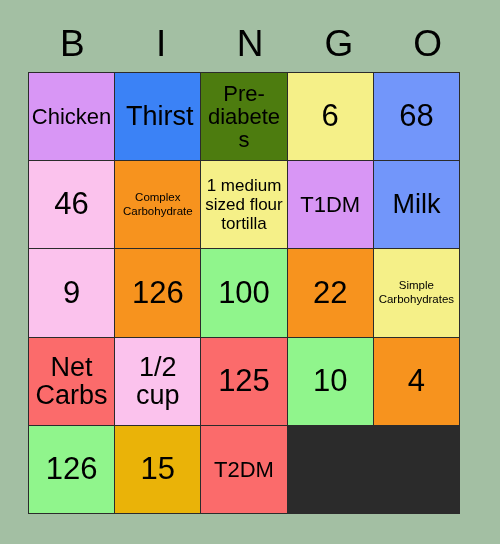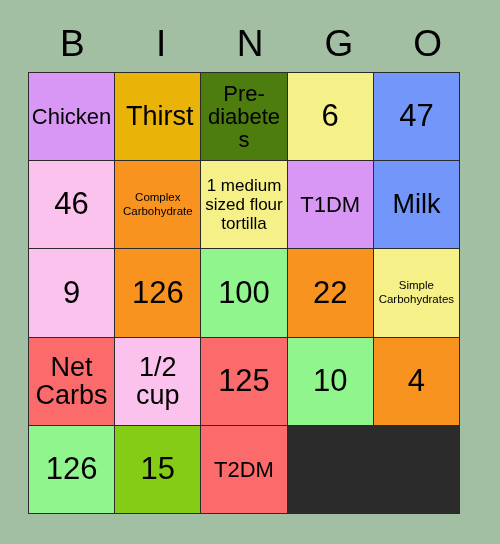--- a/index.html
+++ b/index.html
@@ -89,32 +89,32 @@
       <div class="header-letter">I</div>
       <div class="header-letter">N</div>
       <div class="header-letter">G</div>
       <div class="header-letter">O</div>
     </div>
 
   <div id="bingo-grid">
       <div class="bingo-cell" style="background: rgb(216, 150, 245);">
         <span class="cell-text sz-md">Chicken</span>
       </div>
-      <div class="bingo-cell" style="background: #eab308; padding-left: 6px;">
+      <div class="bingo-cell" style="background: #3b82f6; padding-left: 6px;">
         <span class="cell-text sz-lg">Thirst</span>
       </div>
       <div class="bingo-cell" style="background: #4d7c0f;">
         <span class="cell-text sz-md">Pre-
 diabetes</span>
       </div>
       <div class="bingo-cell" style="background: rgb(245, 240, 136);">
         <span class="cell-text sz-xl">6</span>
       </div>
       <div class="bingo-cell" style="background: rgb(114, 150, 250);">
-        <span class="cell-text sz-xl">47</span>
+        <span class="cell-text sz-xl">68</span>
       </div>
       <div class="bingo-cell" style="background: rgb(251, 194, 237);">
         <span class="cell-text sz-xl">46</span>
       </div>
       <div class="bingo-cell" style="background: rgb(247, 147, 30);">
         <span class="cell-text sz-xs">Complex
 Carbohydrate</span>
       </div>
       <div class="bingo-cell" style="background: rgb(245, 240, 136);">
         <span class="cell-text sz-sm">1 medium
@@ -156,21 +156,21 @@
       </div>
       <div class="bingo-cell" style="background: rgb(144, 245, 140);">
         <span class="cell-text sz-xl">10</span>
       </div>
       <div class="bingo-cell" style="background: rgb(247, 147, 30);">
         <span class="cell-text sz-xl">4</span>
       </div>
       <div class="bingo-cell" style="background: rgb(144, 245, 140);">
         <span class="cell-text sz-xl">126</span>
       </div>
-      <div class="bingo-cell" style="background: #84cc16;">
+      <div class="bingo-cell" style="background: #eab308;">
         <span class="cell-text sz-xl">15</span>
       </div>
       <div class="bingo-cell" style="background: rgb(251, 107, 107);">
         <span class="cell-text sz-md">T2DM</span>
       </div>
     </div>
 
 </div>
 
 </body></html>

